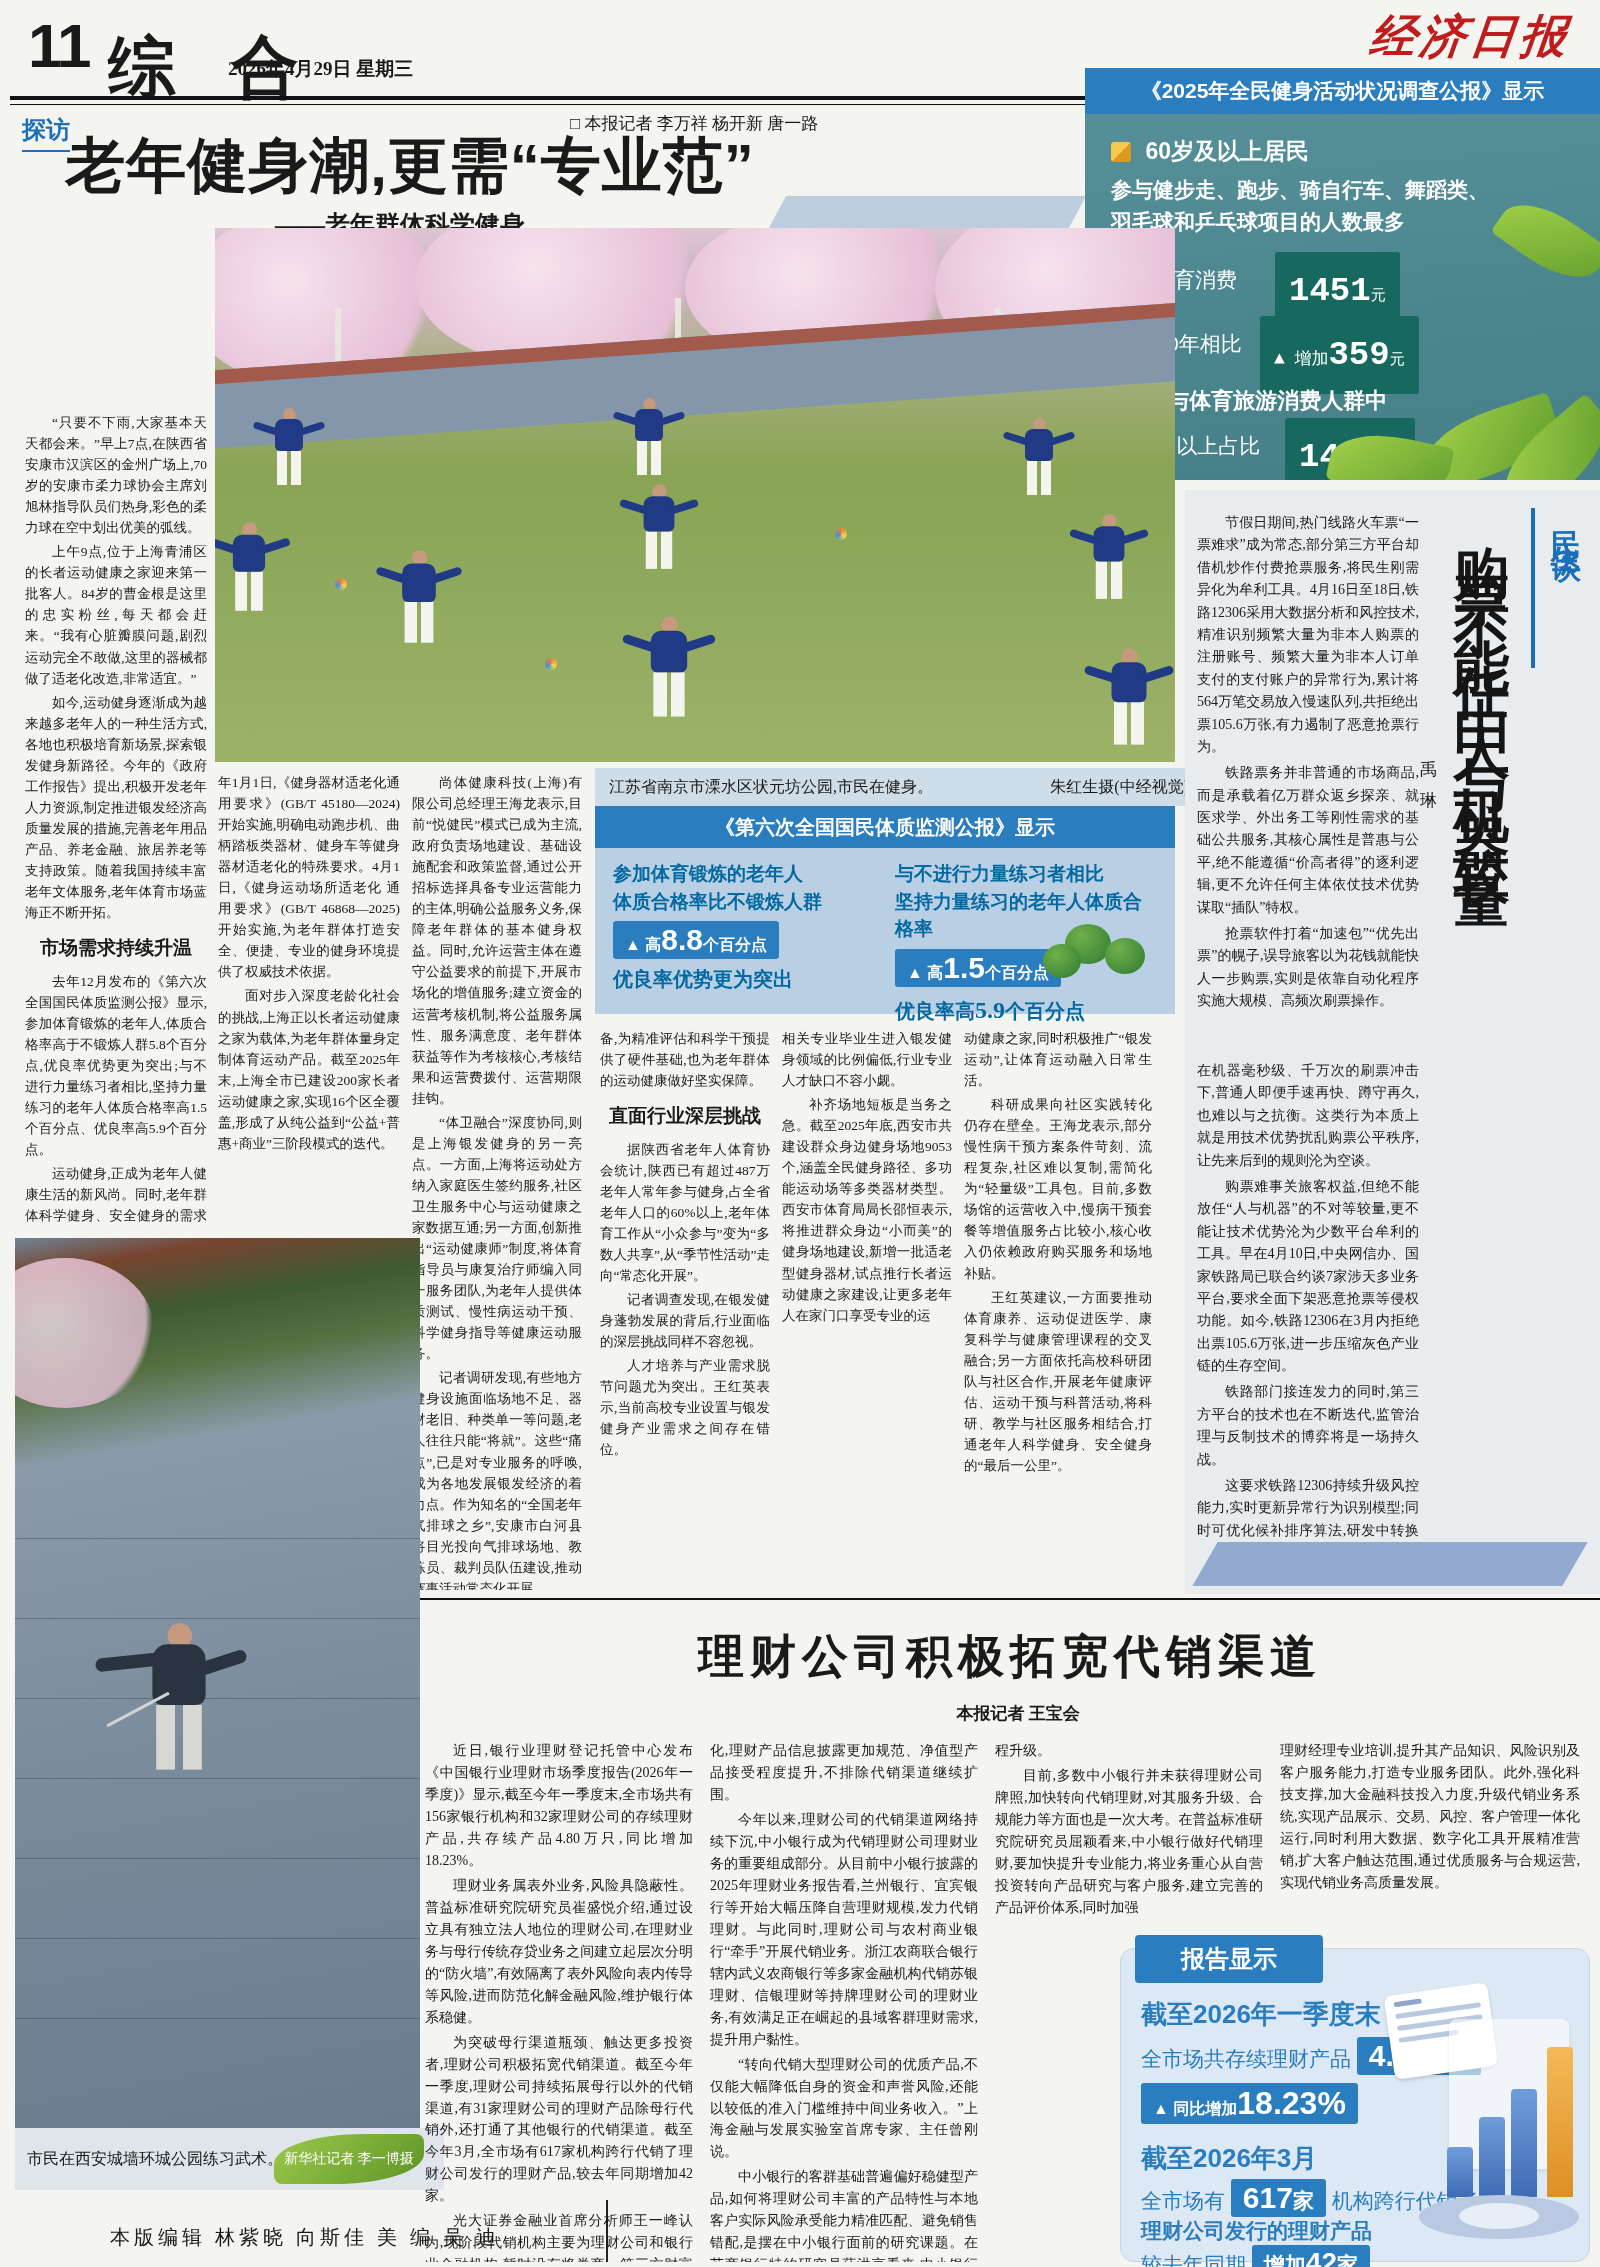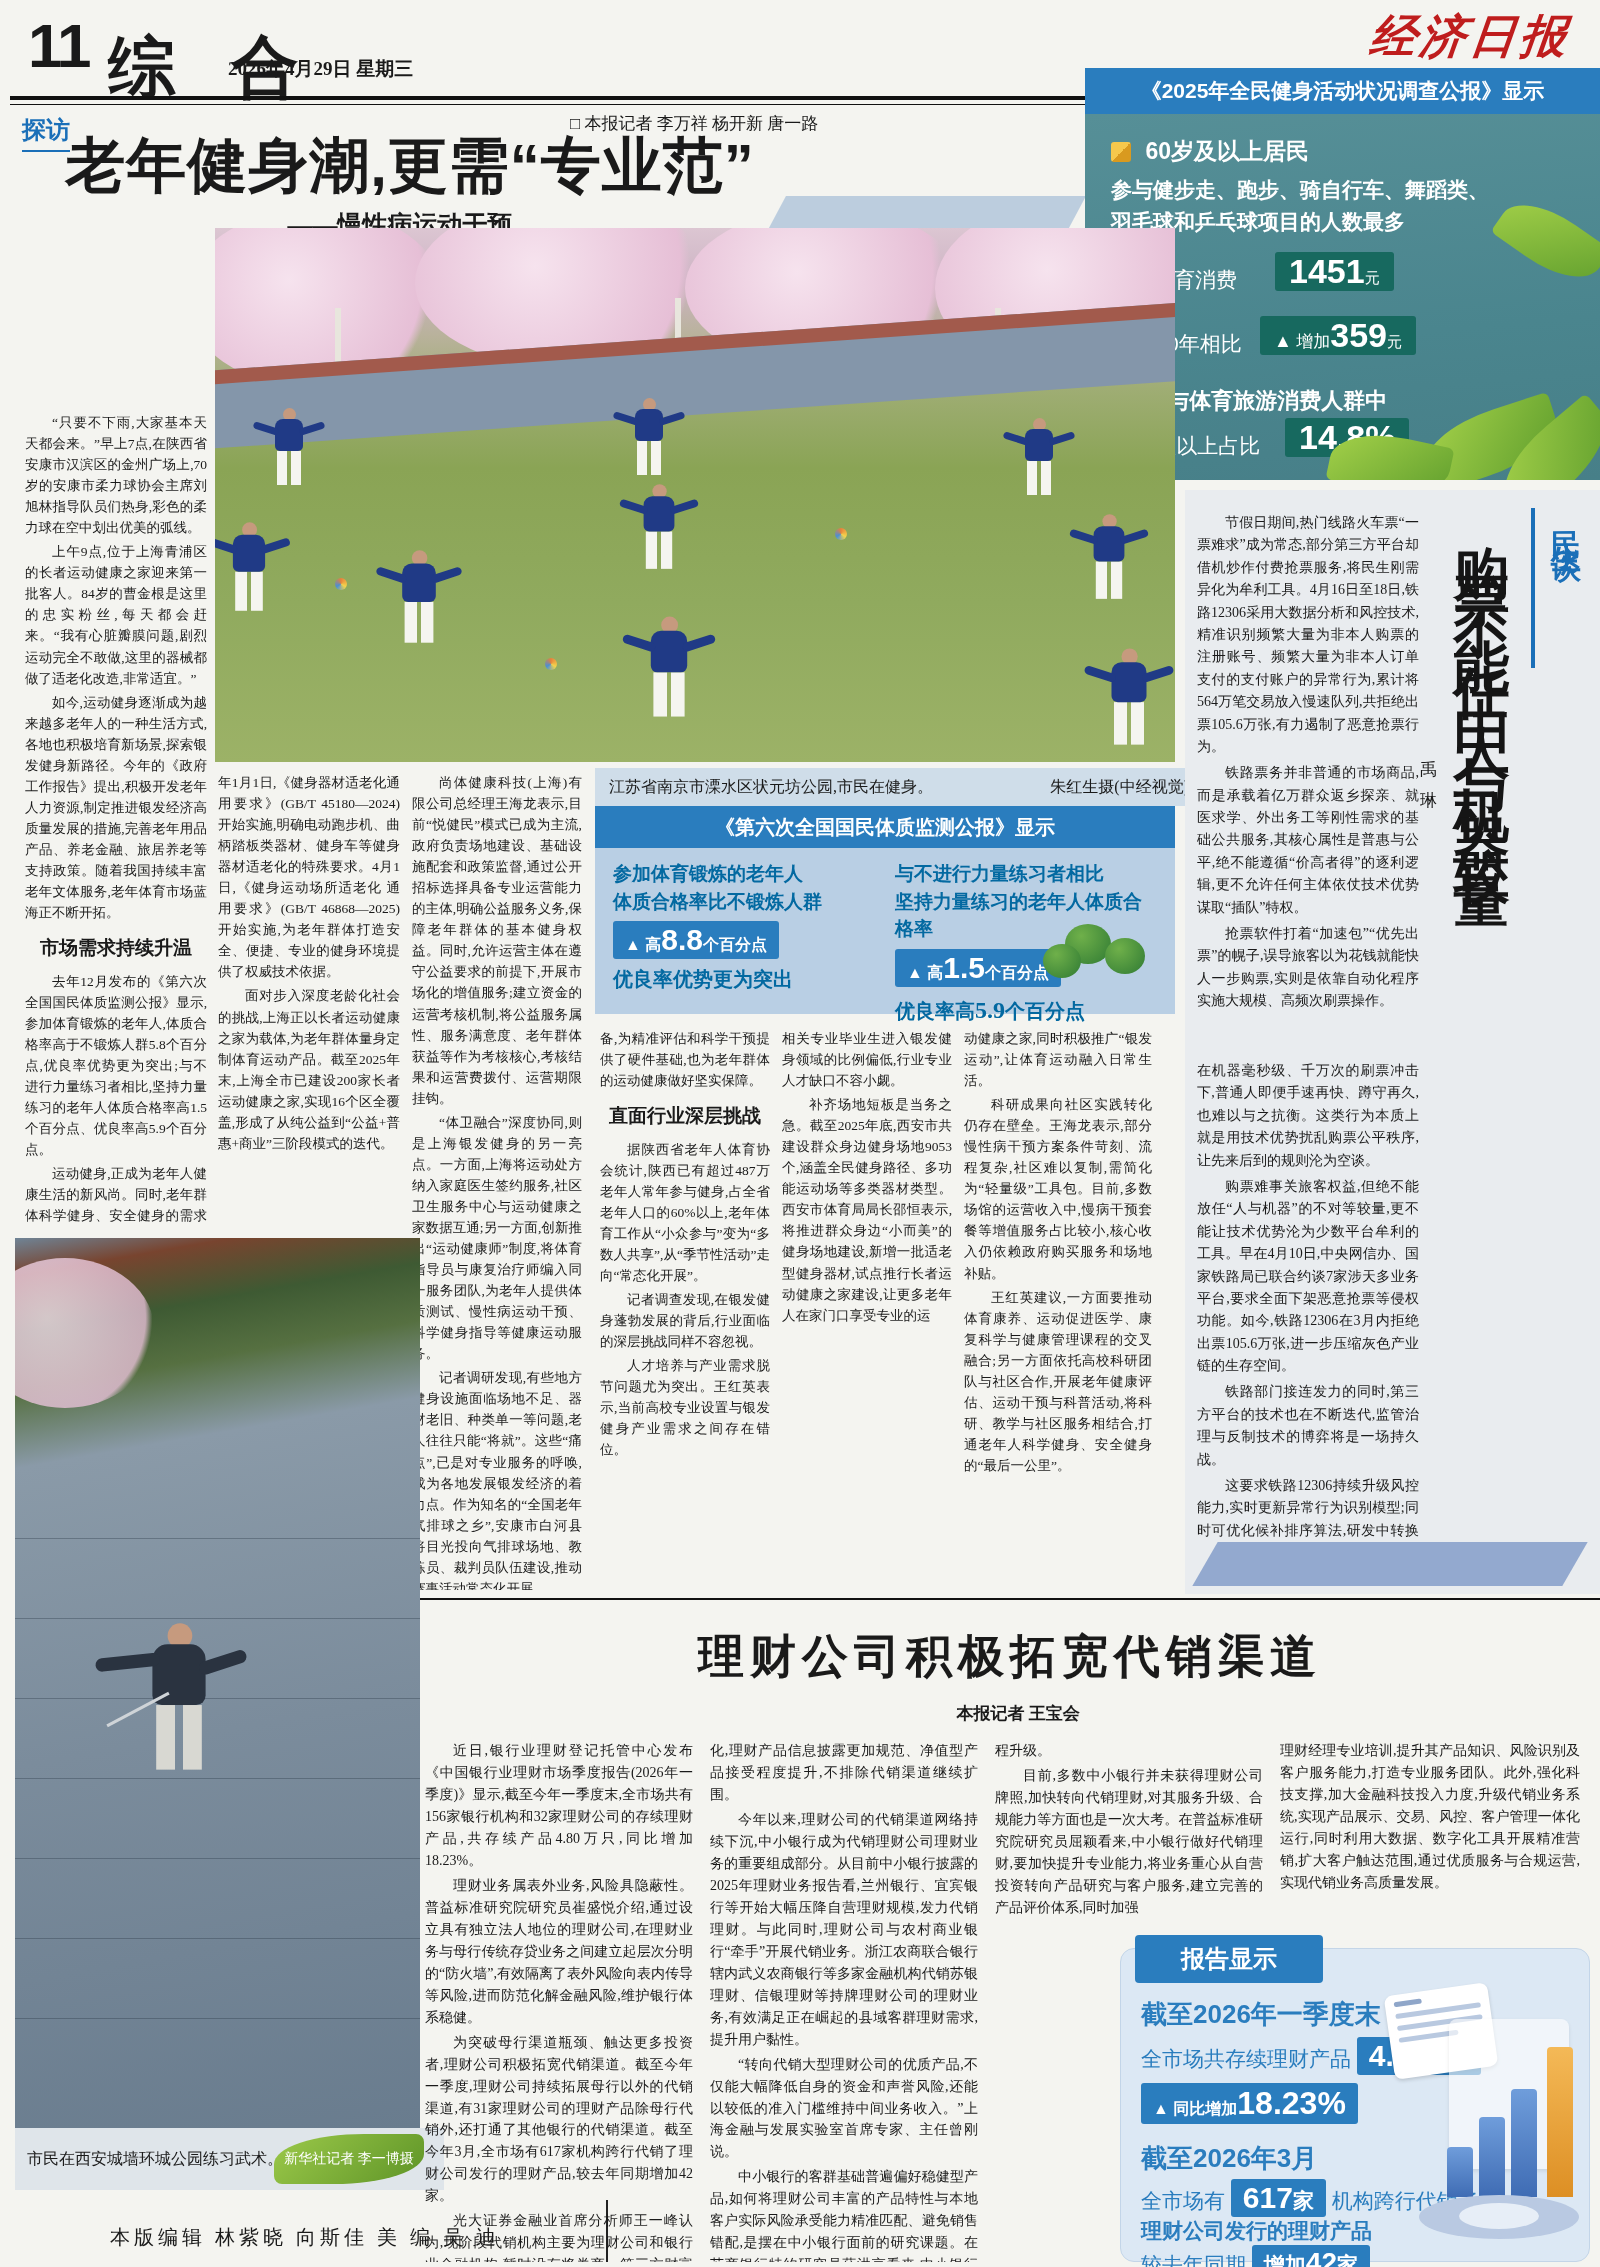--- a/index.html
+++ b/index.html
@@ -25,22 +25,22 @@
             letter-spacing:1px;text-align:center;white-space:nowrap;}
   .subhead{font-size:25px;font-weight:bold;text-align:center;}
   .skewshape{background:#a9c0d8;opacity:.75;transform:skewX(-28deg);}
   
   .ighead{background:#2a7dbe;color:#fff;font-family:"Liberation Sans",sans-serif;
           font-weight:bold;display:flex;align-items:center;justify-content:center;}
   .ig2025{background:linear-gradient(175deg,#568f97,#4a858e 60%,#477f88);overflow:hidden;}
   .ig2025 .w{color:#fff;font-family:"Liberation Sans",sans-serif;font-weight:bold;}
   .cube{display:inline-block;width:20px;height:20px;background:linear-gradient(135deg,#f6c84c 50%,#d99a1f 50%);
         border-radius:3px;margin-right:8px;vertical-align:-3px;}
-  .statbox{display:inline-block;background:#17695f;color:#fff;padding:0 14px;border-radius:3px;
-           font-family:Liberation Sans, sans-serif;}
+  .statbox{display:inline-block;background:#17695f;color:#fff;padding:20px 14px;border-radius:3px;
+           font-family:Liberation Mono, monospace;}
   .bignum{font-size:34px;font-weight:900;}
   .leaf{position:absolute;border-radius:60% 6px 60% 6px;background:linear-gradient(135deg,#a6d24a,#5f9e2d);}
   .ig6{background:#b9cfe4;}
   .ig6 .t1{color:#0369a1;font-family:Liberation Serif, serif;font-weight:bold;font-size:19px;line-height:1.45;}
   .bluebox{display:inline-block;background:#2a7dbe;color:#fff;padding:2px 12px;border-radius:3px;
            font-family:"Liberation Sans",sans-serif;font-weight:bold;}
   .treeball{position:absolute;border-radius:50%;background:radial-gradient(circle at 35% 30%,#6fb04a,#2f7a33);}
   
   .photo1{background:linear-gradient(180deg,#dcc6d2 0%,#cdb4c4 10%,#b9b29c 20%,#9fad74 30%,
           #8aa455 45%,#90aa5e 70%,#9cb267 100%);overflow:hidden;}
@@ -97,21 +97,21 @@
   <div class="abs dateline" style="left:228px;top:56px;">2026年4月29日  星期三</div>
   <div class="abs masthead" style="right:30px;top:6px;">经济日报</div>
   <div class="abs rule-thick" style="left:10px;right:10px;top:96px;"></div>
   <div class="abs rule-thin" style="left:10px;right:10px;top:104px;"></div>
 
   <div class="abs tag" style="left:22px;top:114px;">探访</div>
   <div class="abs byline" style="left:570px;top:112px;">□ 本报记者  李万祥  杨开新  唐一路</div>
 
   <div class="abs skewshape" style="left:770px;top:196px;width:300px;height:60px;"></div>
   <div class="abs mainhead" style="left:40px;top:126px;width:740px;">老年健身潮,更需“专业范”</div>
-  <div class="abs subhead" style="left:200px;top:208px;width:400px;">——慢性病运动干预</div>
+  <div class="abs subhead" style="left:200px;top:208px;width:400px;">——老年群体科学健身</div>
 
   <div class="abs" style="left:1085px;top:68px;width:515px;height:412px;">
     <div class="ighead" style="height:46px;font-size:21px;">《2025年全民健身活动状况调查公报》显示</div>
     <div class="ig2025" style="position:relative;height:366px;padding:0;">
       <div class="abs w" style="left:26px;top:22px;font-size:23px;">
         <span class="cube"></span>
         <span>60岁及以上居民</span>
       </div>
       <div class="abs w" style="left:26px;top:62px;font-size:21px;">参与健步走、跑步、骑自行车、舞蹈类、</div>
       <div class="abs w" style="left:26px;top:94px;font-size:21px;">羽毛球和乒乓球项目的人数最多</div>

